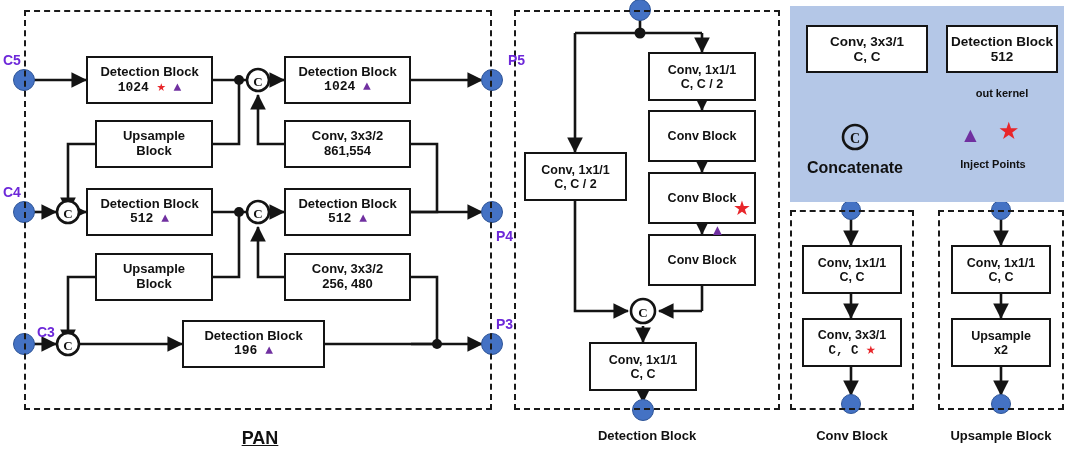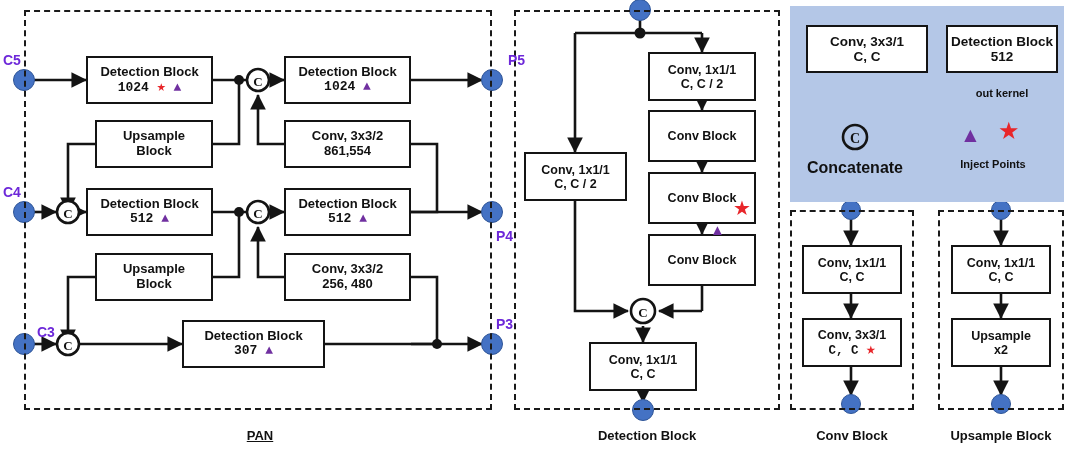--- a/index.html
+++ b/index.html
@@ -226,26 +226,26 @@
   </div>
 
   <div class="nodebox" style="left:284px;top:253px;width:127px;height:48px;font-size:13px;">
     <span class="l1">Conv, 3x3/2</span>
     <span class="l2">256, 480</span>
   </div>
 
   <div class="nodebox" style="left:182px;top:320px;width:143px;height:48px;font-size:13px;">
     <span class="l1">Detection Block</span>
     <span class="l2 rowline" style="gap:32px;">
-      <span>307</span>
-      <span class="tri" style="font-size:13px;">▲</span>
-    </span>
-  </div>
-
-  <div class="grouplabel" style="left:180px;top:428px;width:160px;font-size:13px;text-decoration:underline;">PAN</div>
+      <span>196</span>
+      <span class="tri" style="font-size:13px;">▲</span>
+    </span>
+  </div>
+
+  <div class="grouplabel" style="left:180px;top:428px;width:160px;font-size:18px;text-decoration:underline;">PAN</div>
 
   <div class="nodebox" style="left:524px;top:152px;width:103px;height:49px;font-size:12.5px;">
     <span class="l1">Conv, 1x1/1</span>
     <span class="l2">C, C / 2</span>
   </div>
 
   <div class="nodebox" style="left:648px;top:52px;width:108px;height:49px;font-size:12.5px;">
     <span class="l1">Conv, 1x1/1</span>
     <span class="l2">C, C / 2</span>
   </div>

